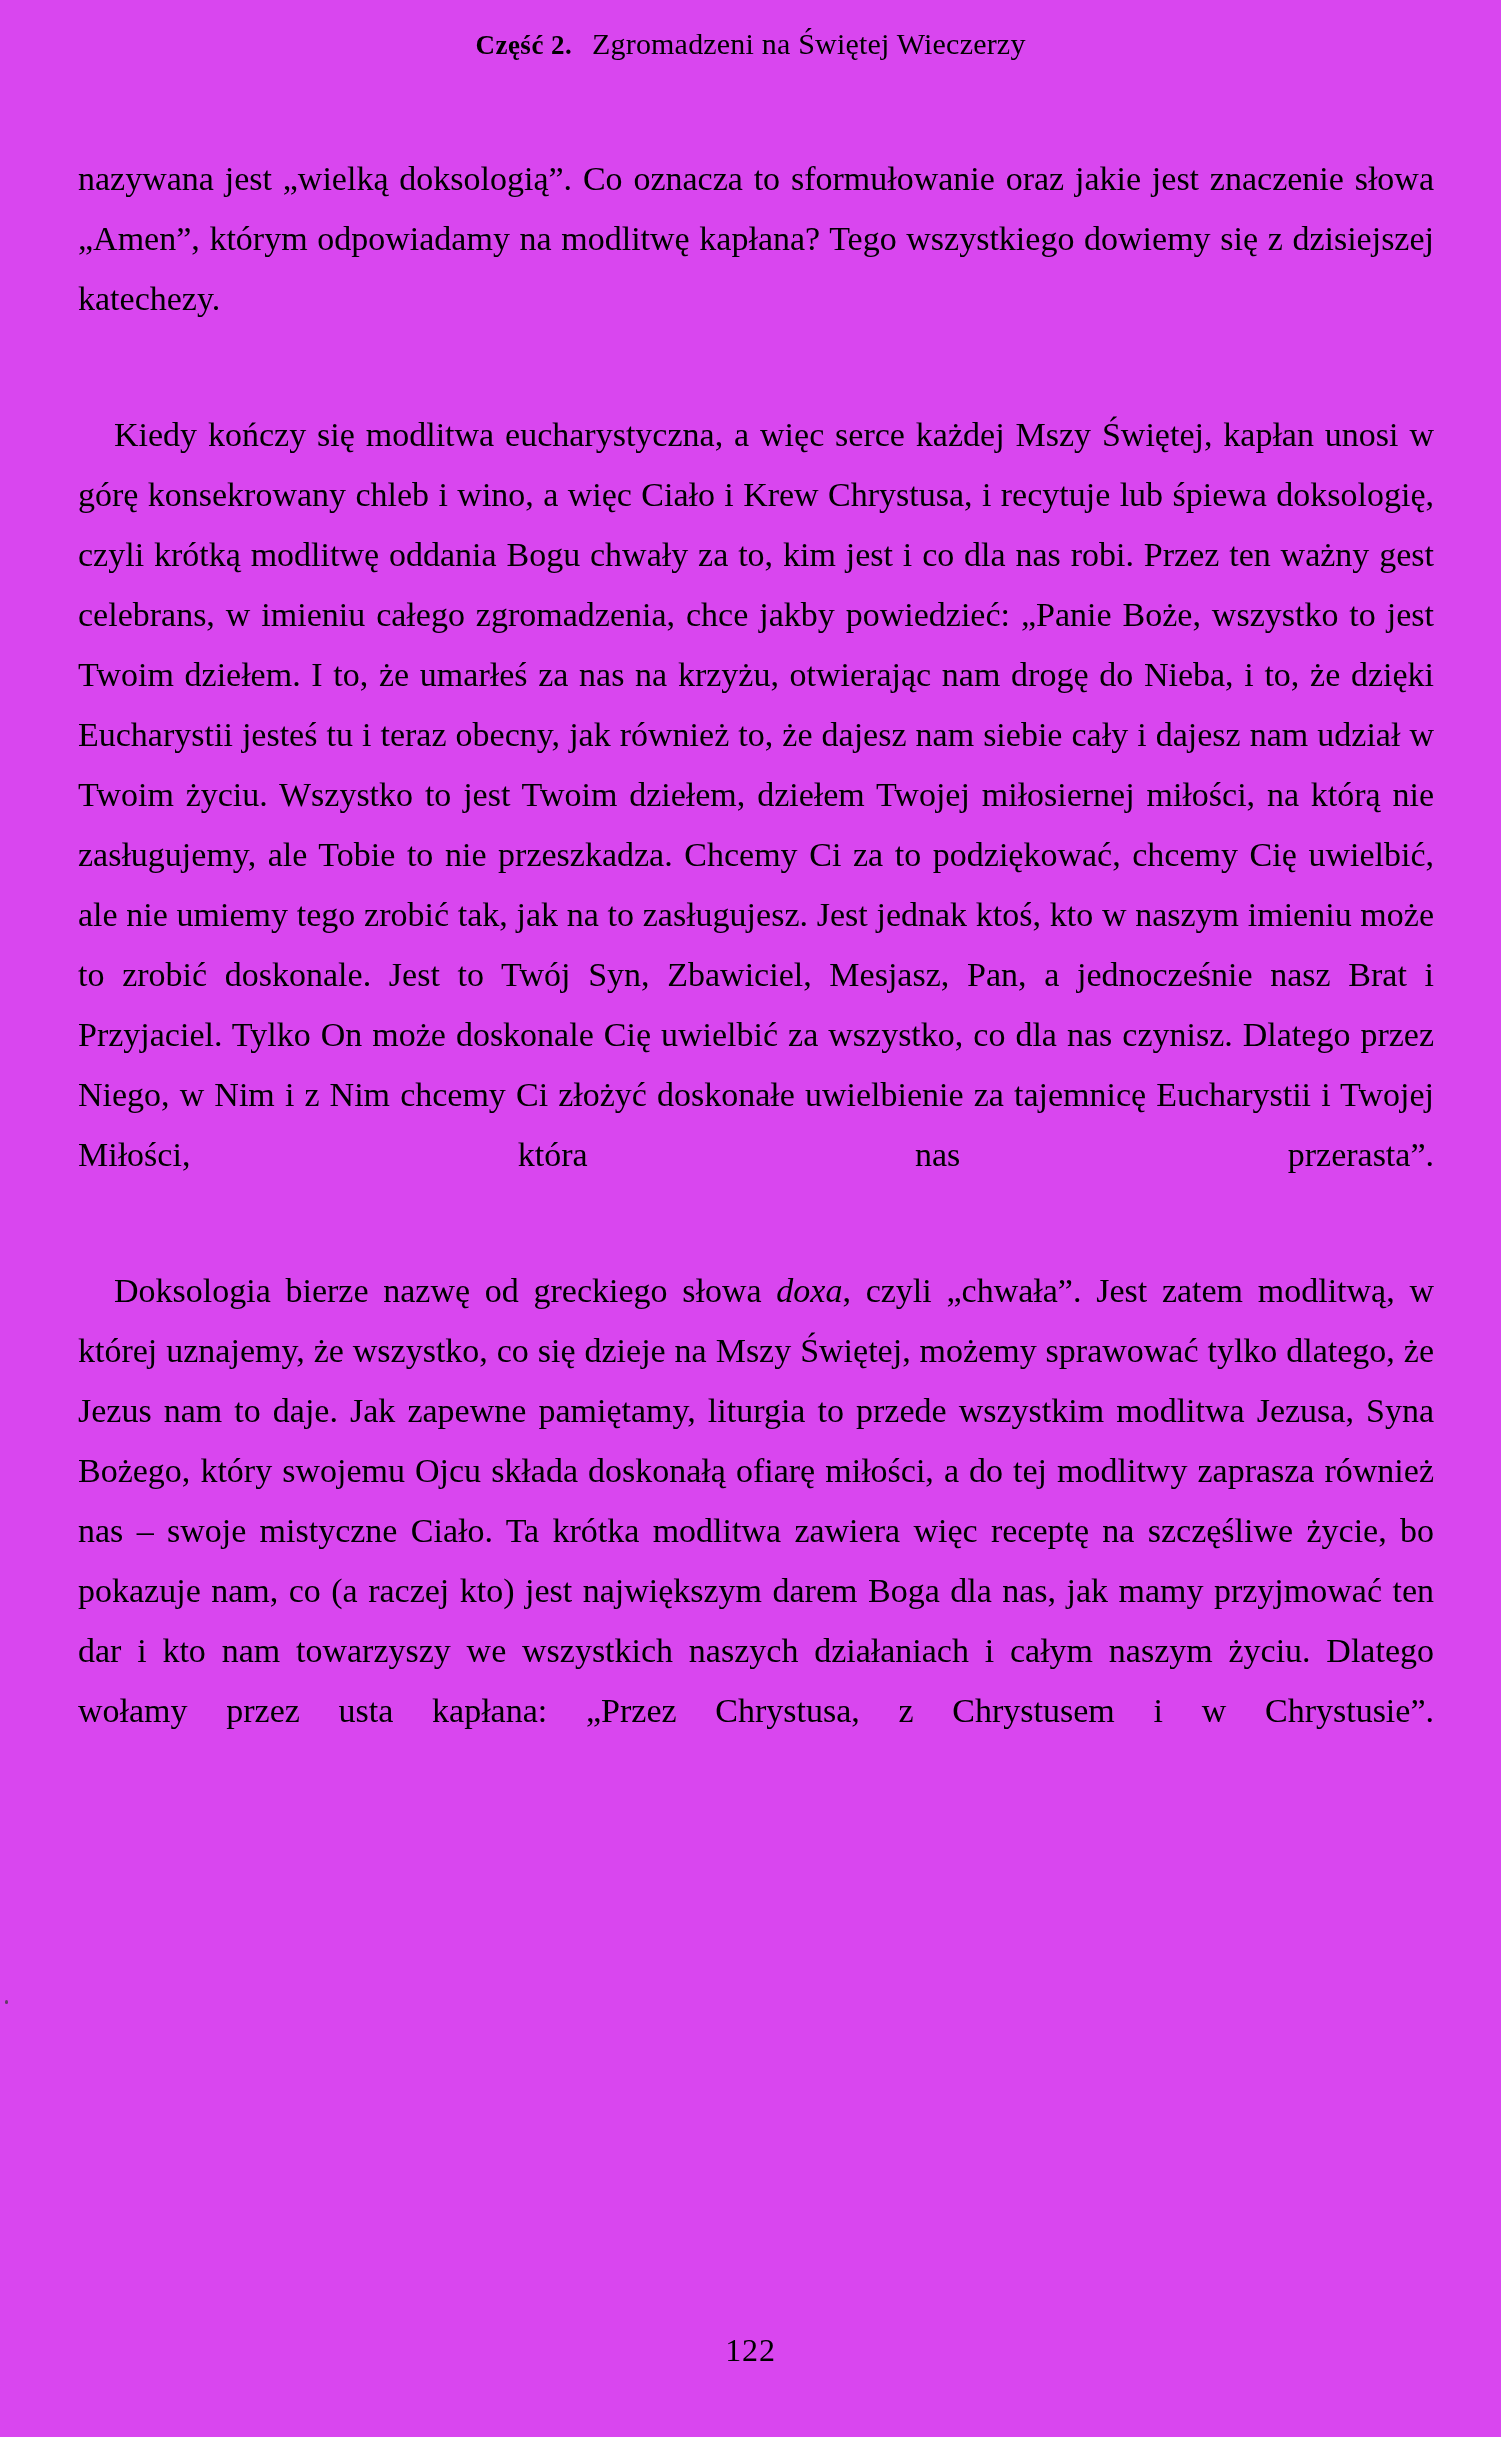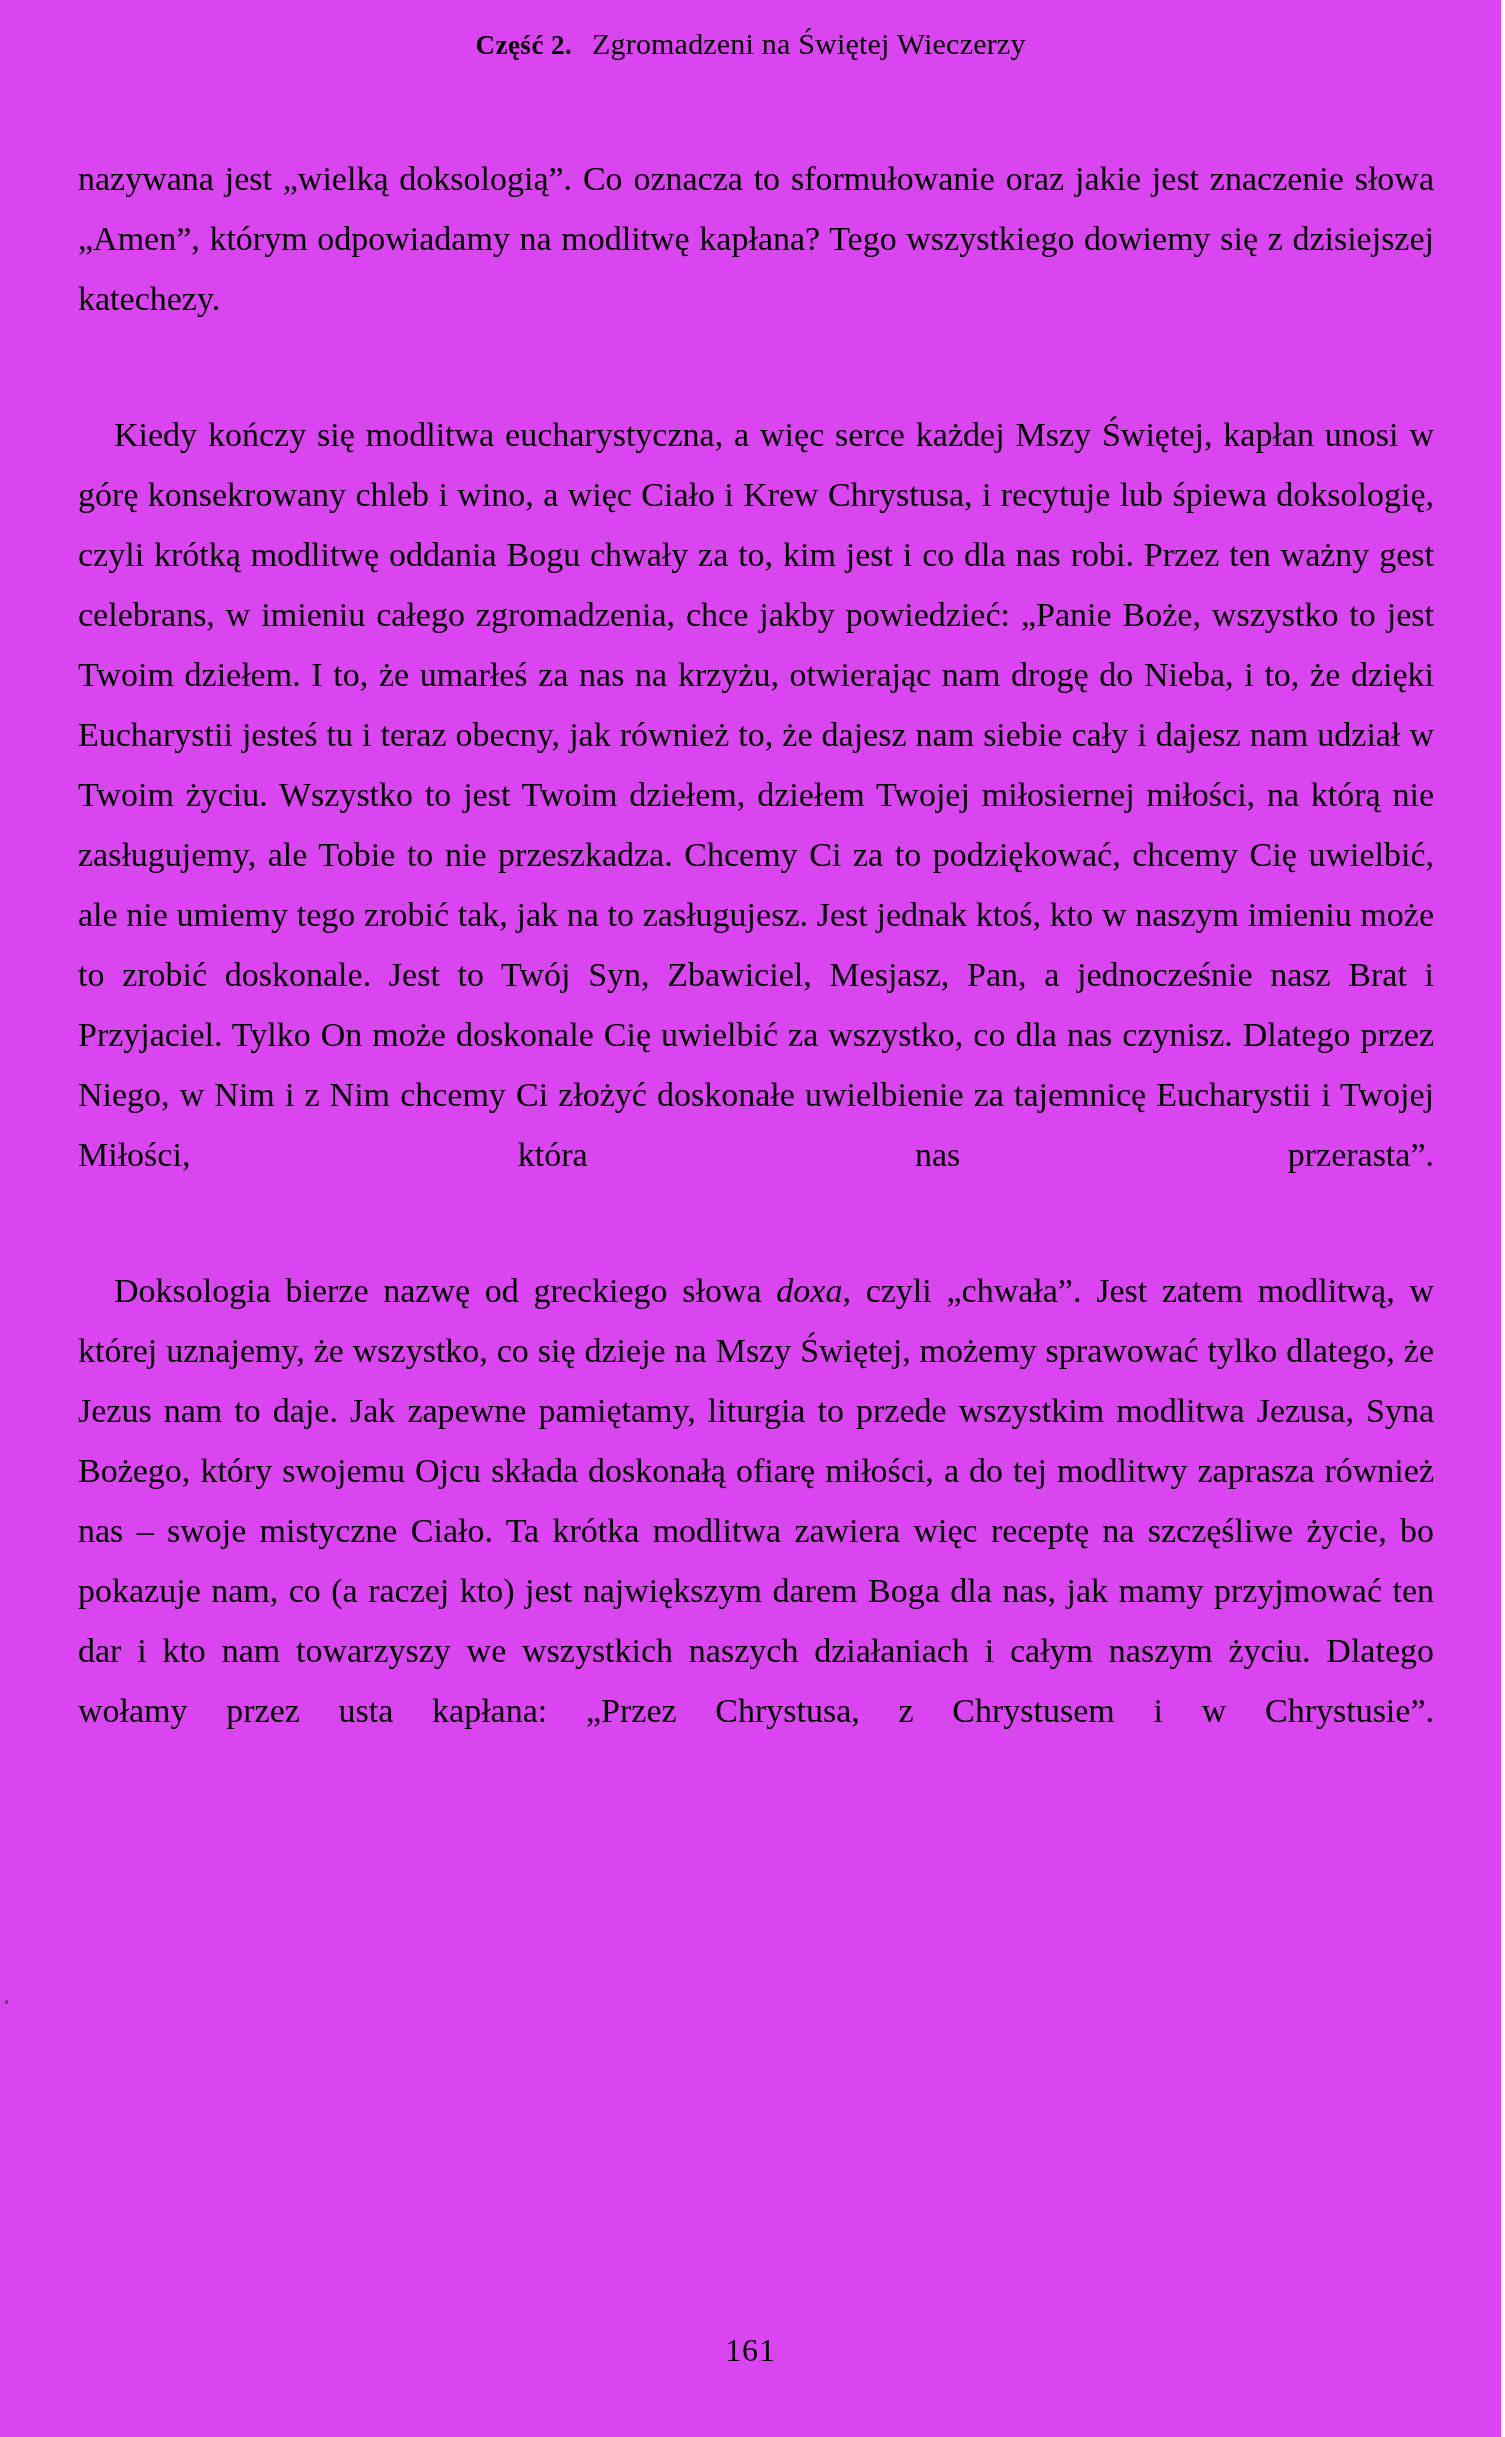--- a/index.html
+++ b/index.html
@@ -117,16 +117,16 @@
   </div>
 
   <div class="textblock">
     <p class="para">nazywana jest „wielką doksologią”. Co oznacza to sformułowanie oraz jakie jest znaczenie słowa „Amen”, którym odpowiadamy na modlitwę kapłana? Tego wszystkiego dowiemy się z dzisiejszej katechezy.</p>
     <p class="para indent">Kiedy kończy się modlitwa eucharystyczna, a więc serce każdej Mszy Świętej, kapłan unosi w górę konsekrowany chleb i wino, a więc Ciało i Krew Chrystusa, i recytuje lub śpiewa doksologię, czyli krótką modlitwę oddania Bogu chwały za to, kim jest i co dla nas robi. Przez ten ważny gest cele­brans, w imieniu całego zgromadzenia, chce jakby powiedzieć: „Panie Boże, wszystko to jest Twoim dziełem. I to, że umarłeś za nas na krzyżu, otwiera­jąc nam drogę do Nieba, i to, że dzięki Eucharystii jesteś tu i teraz obecny, jak również to, że dajesz nam siebie cały i dajesz nam udział w Twoim życiu. Wszystko to jest Twoim dziełem, dziełem Twojej miłosiernej miłości, na którą nie zasługujemy, ale Tobie to nie przeszkadza. Chcemy Ci za to podziękować, chcemy Cię uwielbić, ale nie umiemy tego zrobić tak, jak na to zasługujesz. Jest jednak ktoś, kto w naszym imieniu może to zrobić dosko­nale. Jest to Twój Syn, Zbawiciel, Mesjasz, Pan, a jednocześnie nasz Brat i Przyjaciel. Tylko On może doskonale Cię uwielbić za wszystko, co dla nas czynisz. Dlatego przez Niego, w Nim i z Nim chcemy Ci złożyć doskonałe uwielbienie za tajemnicę Eucharystii i Twojej Miłości, która nas przerasta”.</p>
     <p class="para indent">Doksologia bierze nazwę od greckiego słowa <em class="italic">doxa</em>, czyli „chwała”. Jest zatem modlitwą, w której uznajemy, że wszystko, co się dzieje na Mszy Świętej, możemy sprawować tylko dlatego, że Jezus nam to daje. Jak zapewne pamiętamy, liturgia to przede wszystkim modlitwa Jezusa, Syna Bożego, który swojemu Ojcu składa doskonałą ofiarę miłości, a do tej mod­litwy zaprasza również nas – swoje mistyczne Ciało. Ta krótka modlitwa zawiera więc receptę na szczęśliwe życie, bo pokazuje nam, co (a raczej kto) jest największym darem Boga dla nas, jak mamy przyjmować ten dar i kto nam towarzyszy we wszystkich naszych działaniach i całym naszym życiu. Dlatego wołamy przez usta kapłana: „Przez Chrystusa, z Chrystusem i w Chrystusie”.</p>
   </div>
 
   <div class="artifact-dot"></div>
 
-  <div class="folio">161</div>
+  <div class="folio">122</div>
 
 </div>
 
 
 </body></html>

